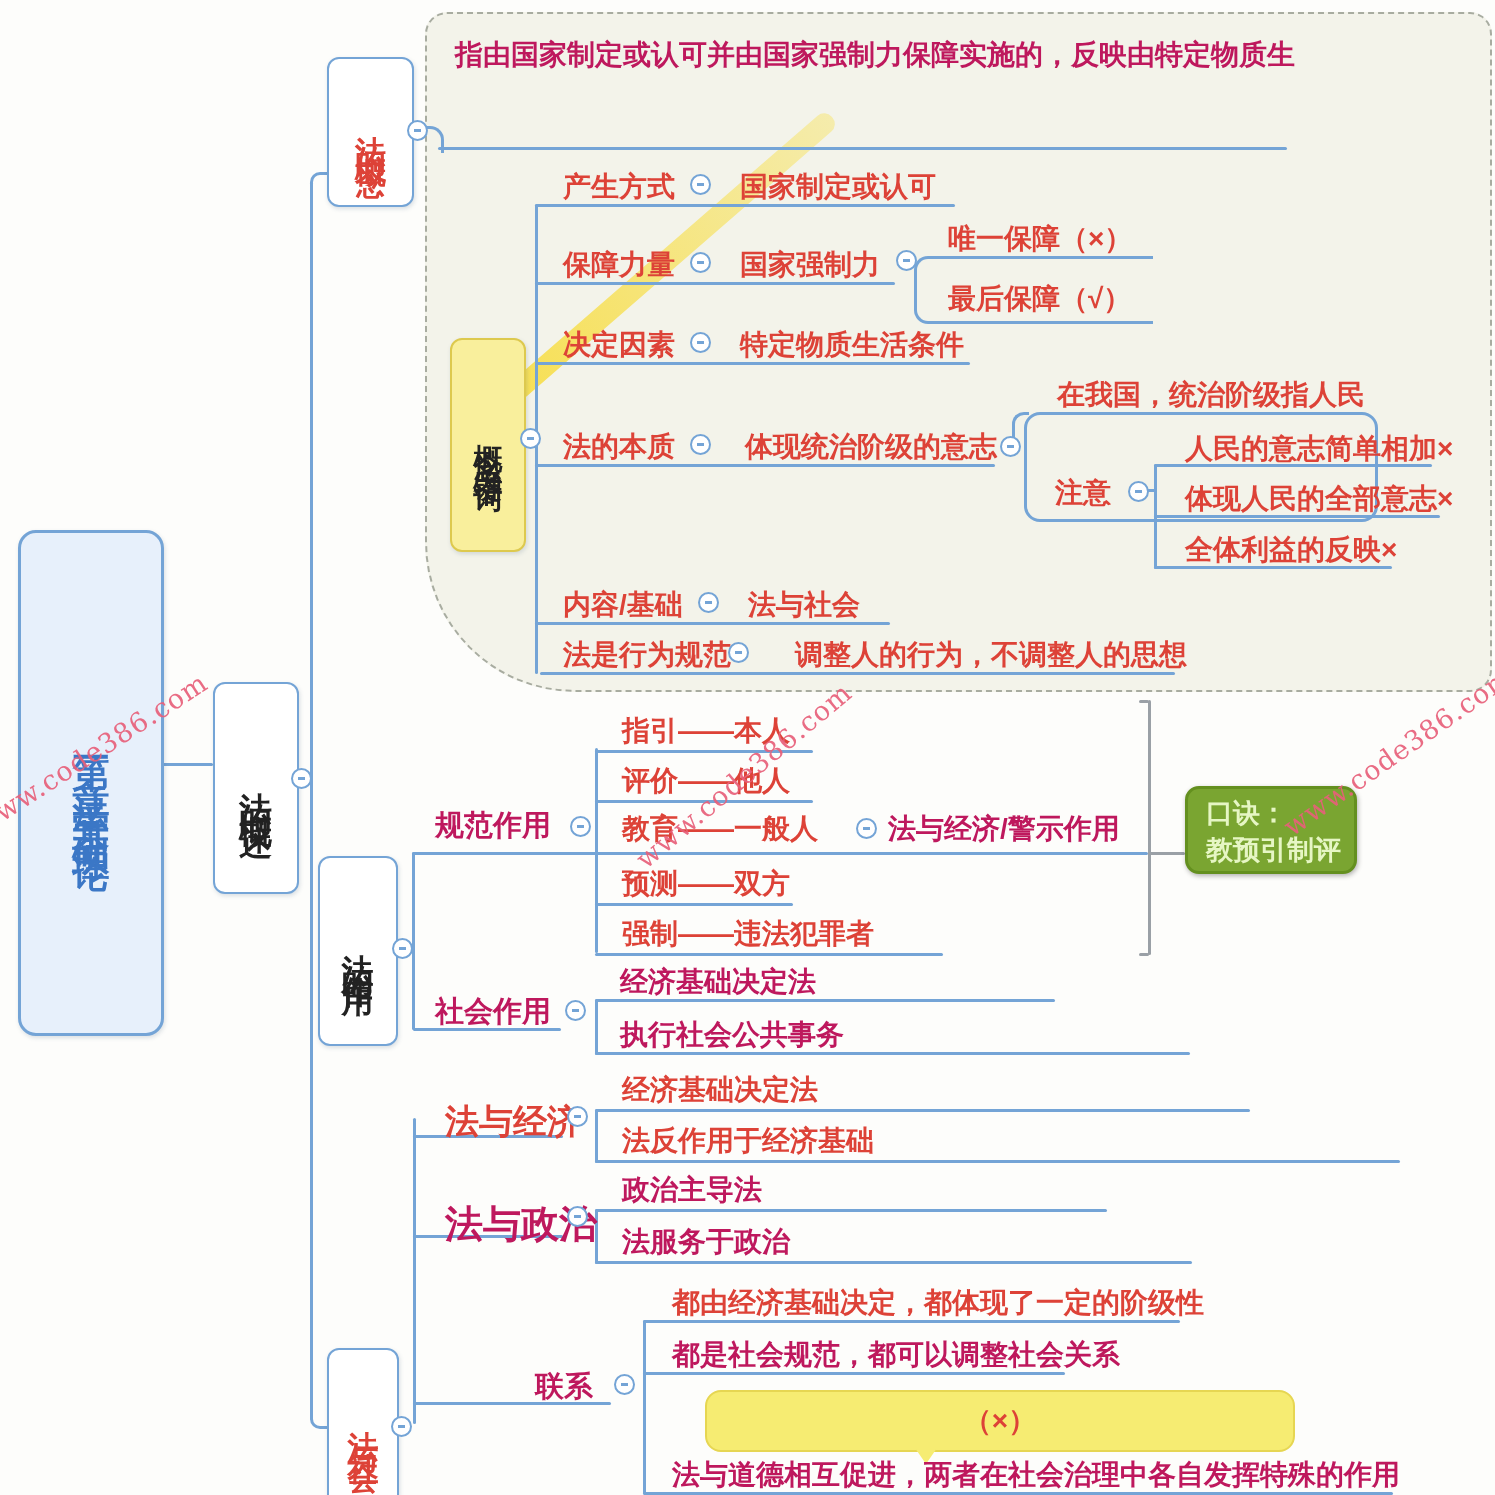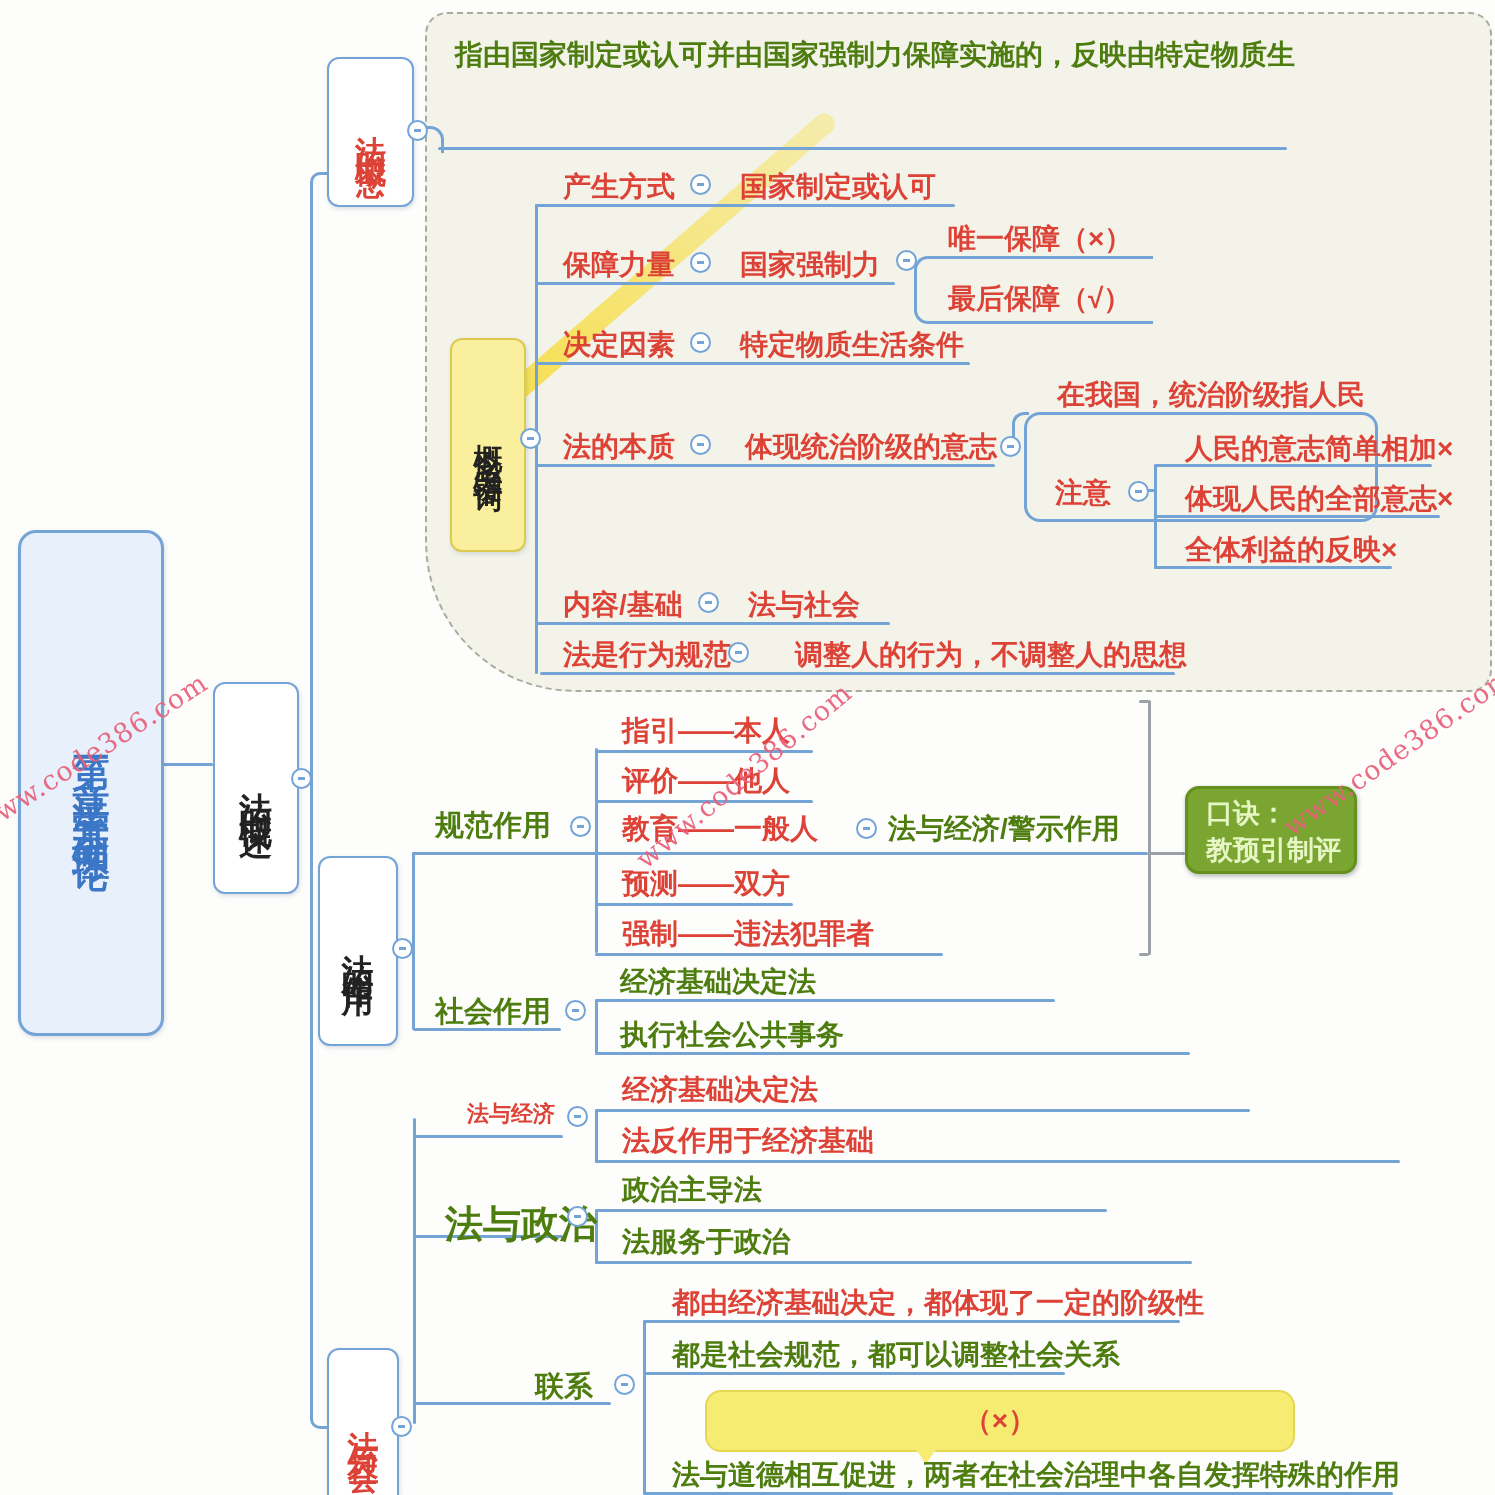--- a/index.html
+++ b/index.html
@@ -1,19 +1,19 @@
 <!DOCTYPE html>
 <html><head>
 <meta charset="utf-8">
 <style>
   html,body{margin:0;padding:0;}
   body{width:1495px;height:1495px;position:relative;overflow:hidden;background:#fdfdfb;
        font-family:"Liberation Sans","DejaVu Sans",sans-serif;}
   
-  .t{position:absolute;white-space:nowrap;font-weight:bold;font-size:28px;z-index:4;color:#4d7c0f;}
+  .t{position:absolute;white-space:nowrap;font-weight:bold;font-size:28px;z-index:4;color:#be185d;}
   .red{color:#dd4237;}
   .grn{color:#2fa43c;}
   
   .hl{position:absolute;height:3px;background:#74a4d6;border-radius:2px;z-index:2;}
   .vl{position:absolute;width:3px;background:#74a4d6;border-radius:2px;z-index:2;}
   .gray{background:#9aa0a6;}
   .elb{position:absolute;border:0 solid #74a4d6;z-index:2;background:transparent;}
   
   .conn{position:absolute;width:17px;height:17px;border-radius:50%;background:#fff;
         border:2.5px solid #74a4d6;z-index:5;display:flex;align-items:center;justify-content:center;}
@@ -172,21 +172,21 @@
 <div class="hl" style="left:595px;top:999px;width:460px"></div>
 <div class="t" style="left:620px;top:1016px">执行社会公共事务</div>
 <div class="hl" style="left:595px;top:1052px;width:595px"></div>
 
 <div class="node" style="left:327px;top:1348px;width:68px;height:154px">
   <span class="vtext red" style="font-size:31px">法与社会</span>
 </div>
 <div class="conn" style="left:391px;top:1416px"></div>
 <div class="vl" style="left:413px;top:1118px;height:306px"></div>
 
-<div class="t red" style="left:467px;top:1099px;font-size:22px">法与经济</div>
+<div class="t red" style="left:445px;top:1099px;font-size:34px">法与经济</div>
 <div class="hl" style="left:413px;top:1135px;width:150px"></div>
 <div class="conn" style="left:567px;top:1106px"></div>
 <div class="vl" style="left:595px;top:1109px;height:54px"></div>
 <div class="t red" style="left:622px;top:1071px">经济基础决定法</div>
 <div class="hl" style="left:595px;top:1109px;width:655px"></div>
 <div class="t red" style="left:622px;top:1122px">法反作用于经济基础</div>
 <div class="hl" style="left:595px;top:1160px;width:805px"></div>
 
 <div class="t" style="left:445px;top:1199px;font-size:38px">法与政治</div>
 <div class="hl" style="left:413px;top:1235px;width:150px"></div>

